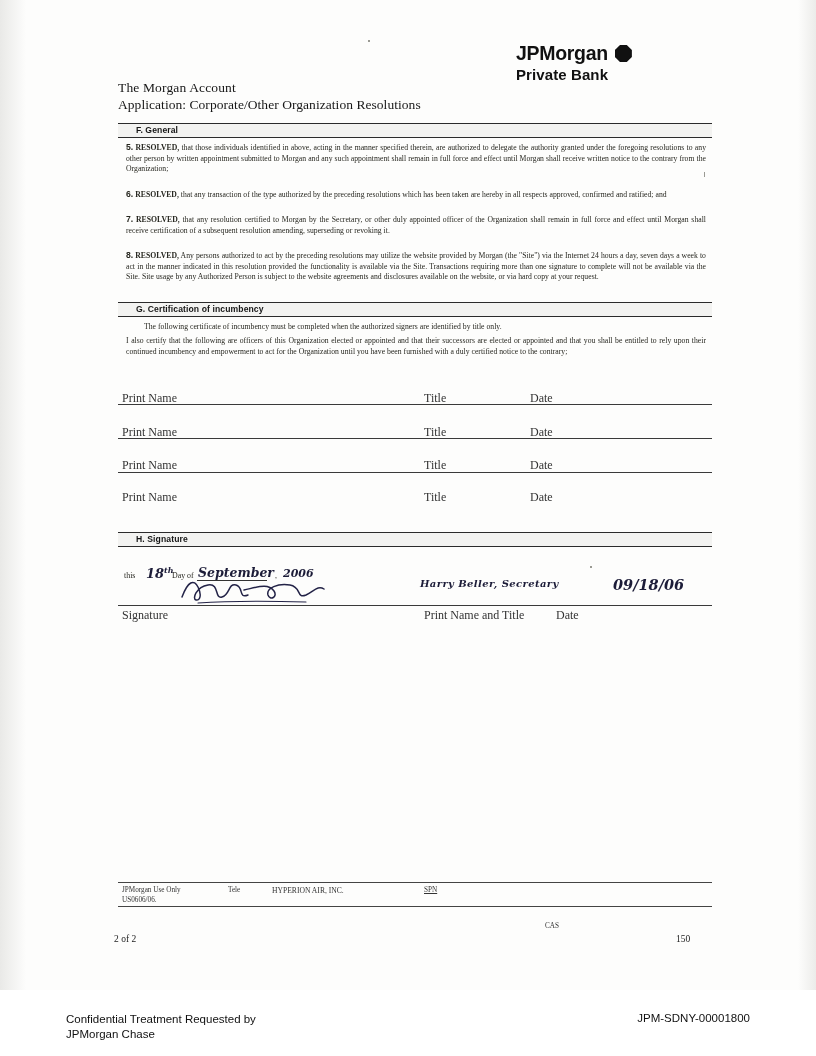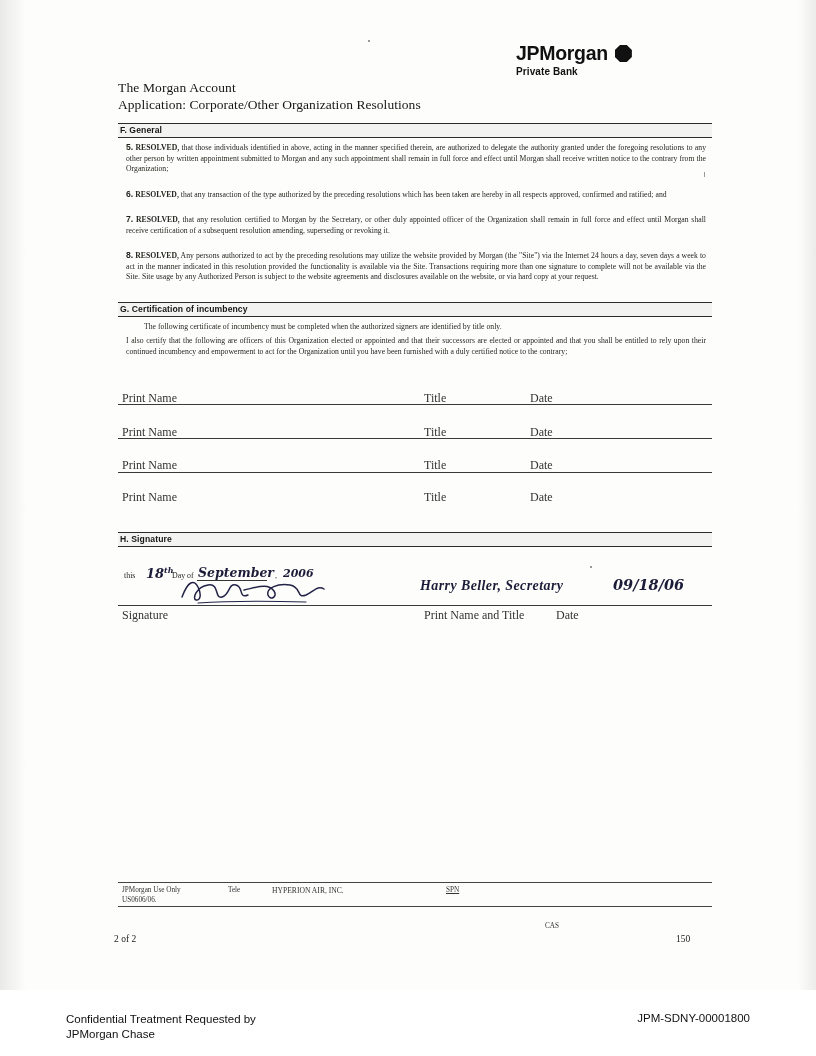--- a/index.html
+++ b/index.html
@@ -62,21 +62,21 @@
   }
   .octagon {
     width: 17px; height: 17px;
     background: #111;
     clip-path: polygon(30% 0,70% 0,100% 30%,100% 70%,70% 100%,30% 100%,0 70%,0 30%);
     display: inline-block;
   }
   .brand-sub {
     font-family: "Liberation Sans", sans-serif;
     font-weight: bold;
-    font-size: 10px;
+    font-size: 15px;
     color: #111;
     margin-top: 1px;
     letter-spacing: 0.1px;
   }
 
   
   .doc-title {
     position: absolute;
     left: 118px;
     top: 79px;
@@ -93,21 +93,21 @@
     position: absolute;
     left: 118px;
     width: 594px;
     border-top: 1px solid #2b2b2b;
     border-bottom: 1px solid #2b2b2b;
     height: 15px;
     background: #f3f3f1;
   }
   .band span {
     position: absolute;
-    left: 2px;
+    left: 18px;
     top: 1px;
     font-family: "Liberation Sans", sans-serif;
     font-size: 8.6px;
     font-weight: bold;
     color: #161616;
     letter-spacing: 0.1px;
   }
 
   
   .para {
@@ -296,34 +296,34 @@
   <div class="hand hand-ink" style="left:198px; top:565px; font-size:12.5px;">September</div>
   <div style="position:absolute; left:197px; top:580px; width:70px; border-bottom:1px solid #333;"></div>
   <div class="sig-text" style="left:275px; top:571px;">,</div>
   <div class="hand hand-ink" style="left:283px; top:567px; font-size:11px;">2006</div>
 
   <svg class="scribble" viewBox="0 0 150 32">
     <path d="M4 24 C10 8, 16 6, 20 14 C24 22, 22 28, 18 27 C14 26, 18 14, 30 12 C42 10, 36 26, 44 24 C52 22, 50 10, 58 12 C66 14, 60 26, 70 22 M66 17 C80 14, 90 10, 96 18 C100 24, 92 28, 90 22 C88 15, 100 10, 112 12 C124 14, 118 26, 128 22 C136 18, 140 12, 146 16" fill="none" stroke="#232347" stroke-width="1.5" stroke-linecap="round"></path>
     <path d="M20 30 C50 28, 90 28, 128 29" fill="none" stroke="#232347" stroke-width="1.1" stroke-linecap="round"></path>
   </svg>
 
-  <div class="hand hand-ink" style="left:420px; top:578px; font-size:14px; letter-spacing:0.4px;font-family:Liberation Serif, serif;">Harry Beller, Secretary</div>
+  <div class="hand hand-ink" style="left:420px; top:578px; font-size:10px; letter-spacing:0.4px;">Harry Beller, Secretary</div>
   <div class="hand hand-ink" style="left:613px; top:576px; font-size:14.5px;">09/18/06</div>
 
   <div class="row-line" style="top:605px;"></div>
   <div class="cap" style="left:122px; top:608px;">Signature</div>
   <div class="cap" style="left:424px; top:608px;">Print Name and Title</div>
   <div class="cap" style="left:556px; top:608px;">Date</div>
 
   <div class="foot-line" style="top:882px;"></div>
   <div class="foot-txt" style="left:122px; top:886px;">JPMorgan Use Only</div>
   <div class="foot-txt" style="left:122px; top:896px;">US0606/06.</div>
   <div class="foot-txt" style="left:228px; top:886px;">Tele</div>
   <div class="foot-txt" style="left:272px; top:886px; font-size:7.6px;">HYPERION AIR, INC.</div>
-  <div class="foot-txt" style="left:446px; top:886px;text-decoration:underline;">SPN</div>
+  <div class="foot-txt" style="left:424px; top:886px;text-decoration:underline;">SPN</div>
   <div class="foot-txt" style="left:530px; top:922px;margin-left:15px;">CAS</div>
   <div class="foot-line" style="top:906px;"></div>
 
   <div class="pagenum" style="left:114px; top:934px;">2 of 2</div>
   <div class="pagenum" style="left:676px; top:934px;">150</div>
 
   <div class="speck" style="left:368px; top:40px; width:2px; height:2px;"></div>
   <div class="speck" style="left:704px; top:172px; width:1px; height:5px;"></div>
   <div class="speck" style="left:590px; top:566px; width:2px; height:2px;"></div>
 </div>

